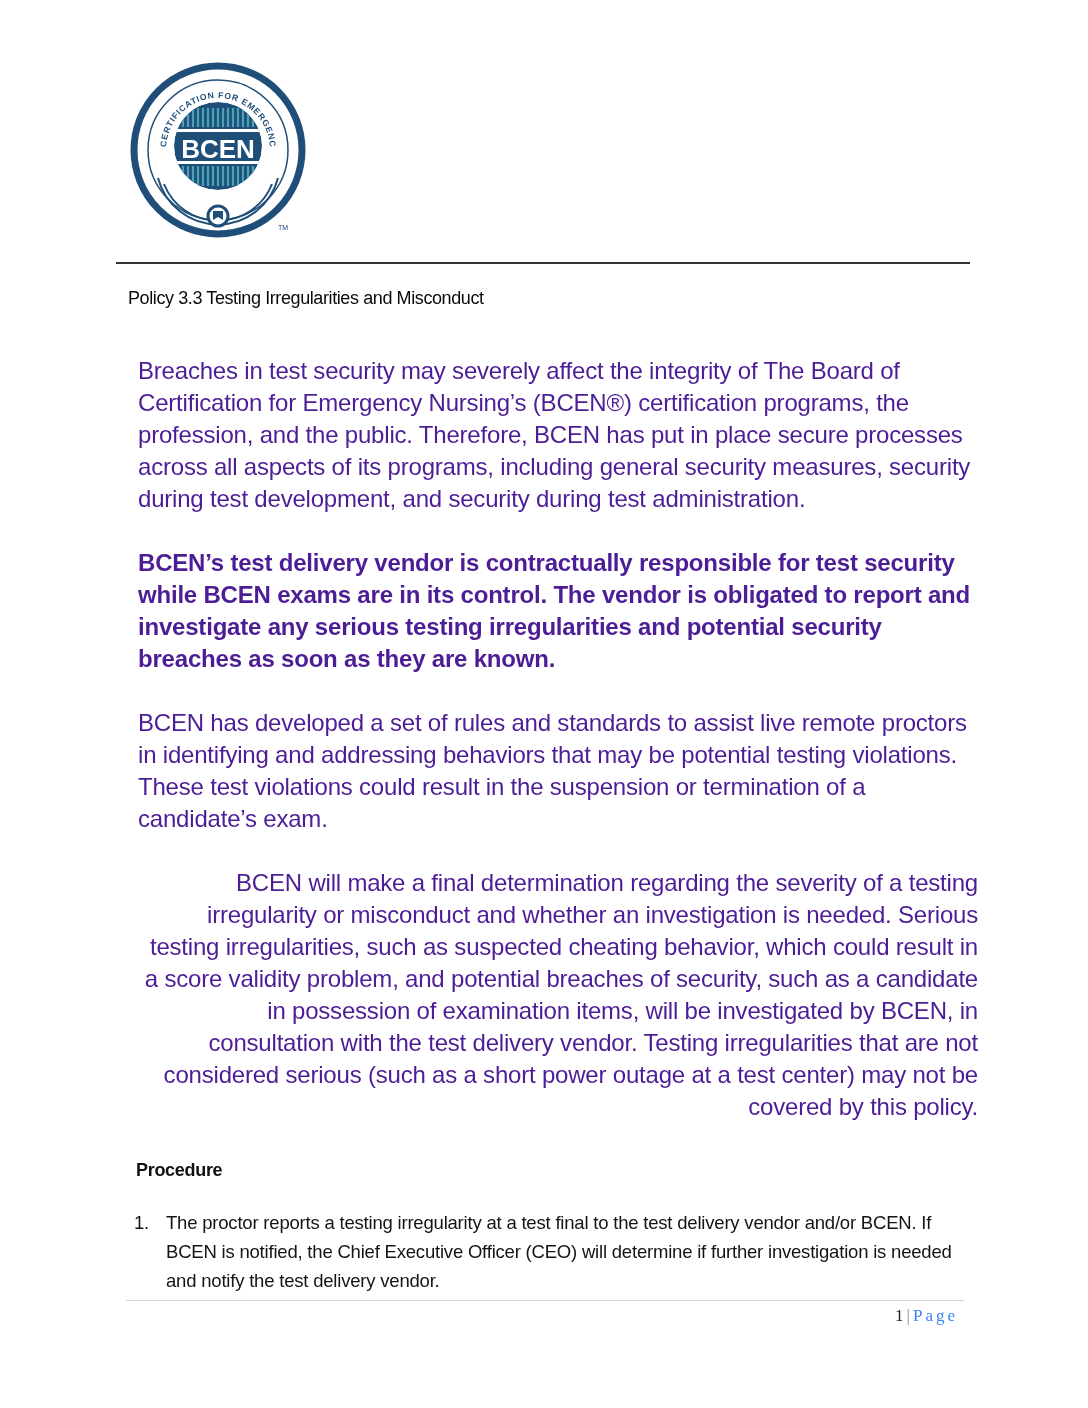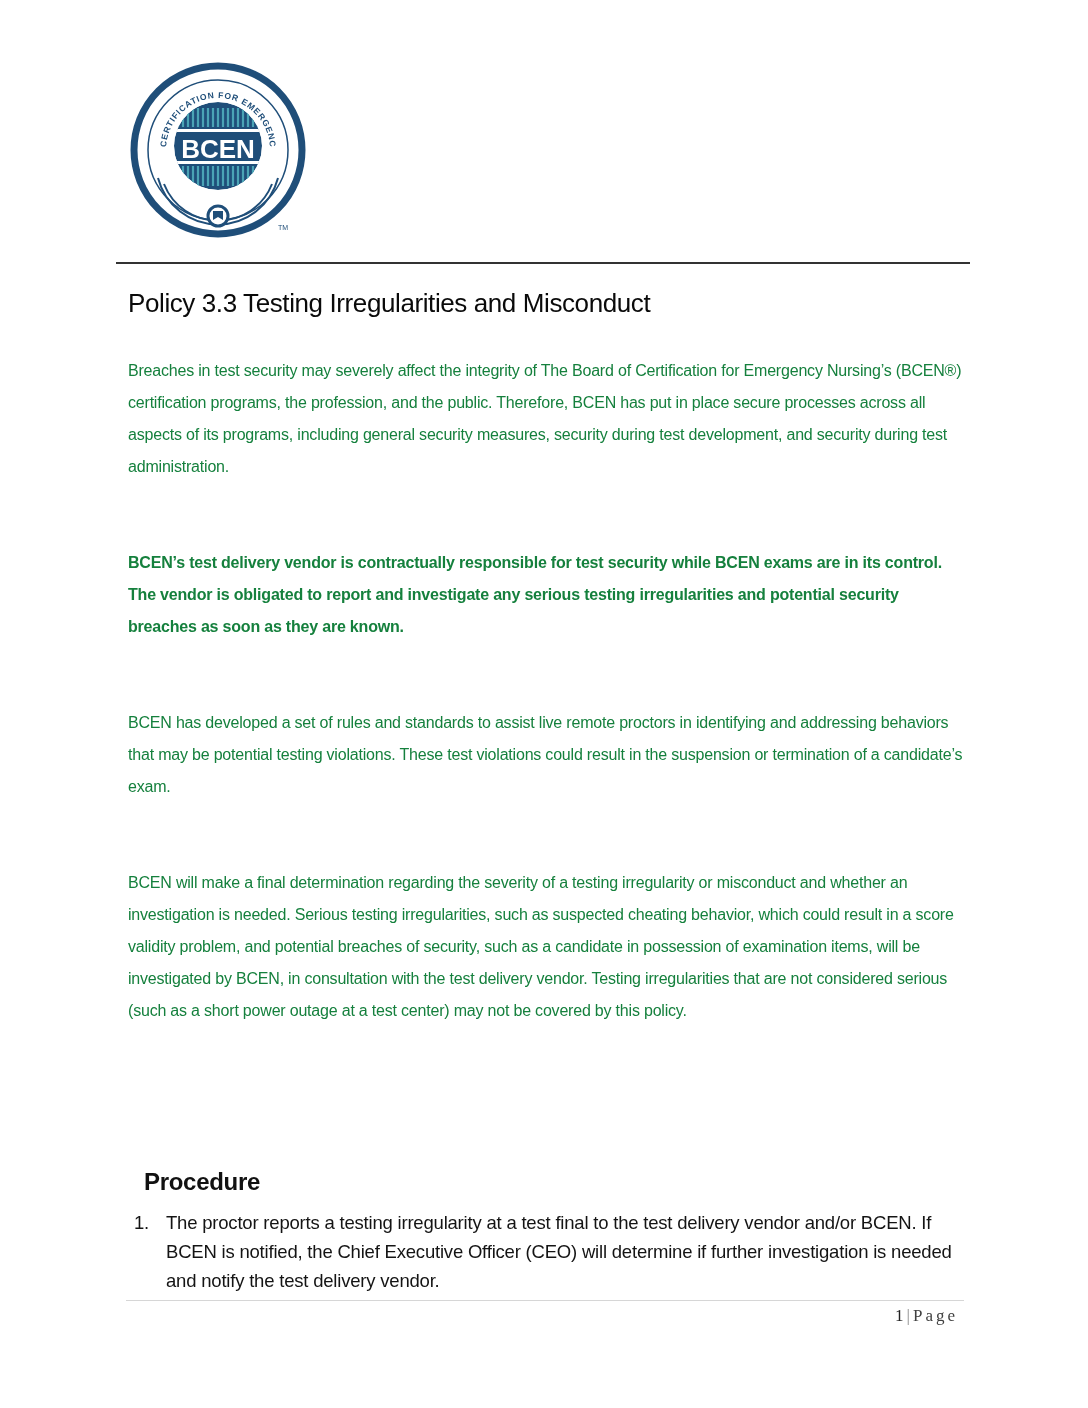--- a/index.html
+++ b/index.html
@@ -1,30 +1,30 @@
 <!DOCTYPE html>
 <html><head>
 <meta charset="utf-8">
 <style>
   html, body { margin: 0; padding: 0; background: #ffffff; }
   body { width: 1088px; height: 1408px; position: relative; overflow: hidden;
          font-family: "Liberation Sans", "DejaVu Sans", sans-serif; color: #111; }
   .logo { position: absolute; left: 128px; top: 60px; width: 180px; height: 180px; }
   .rule-top { position: absolute; left: 116px; top: 262px; width: 854px; height: 0; border-top: 2px solid #333; }
-  .title { position: absolute; left: 128px; top: 288px; font-size: 26px; font-weight: normal; letter-spacing: -0.4px; margin: 0; color: #0a0a0a; }
-  .para { position: absolute; left: 128px; width: 840px; font-size: 16px; line-height: 32px; margin: 0; color: #15803d; letter-spacing: -0.2px; }
-  .p1 { top: 355px; } .p2 { top: 547px; font-weight: bold; } .p3 { top: 707px; } .p4 { top: 867px; }
-  .proc-head { position: absolute; left: 128px; top: 1152px; font-size: 24px; font-weight: bold; margin: 16px; letter-spacing: -0.3px; }
+  .title { position: absolute; left: 128px; top: 288px; font-size: 18px; font-weight: normal; letter-spacing: -0.4px; margin: 0; color: #0a0a0a; }
+  .para { position: absolute; left: 138px; width: 840px; font-size: 24px; line-height: 32px; margin: 0; color: #4c1d95; letter-spacing: -0.2px; }
+  .p1 { top: 355px; } .p2 { top: 547px; font-weight: bold; } .p3 { top: 707px; } .p4 { top: 867px; text-align: right; }
+  .proc-head { position: absolute; left: 128px; top: 1152px; font-size: 18px; font-weight: bold; margin: 8px; letter-spacing: -0.3px; }
   .list { position: absolute; left: 128px; top: 1208px; width: 840px; margin: 0; padding: 0; list-style: none; }
   .list-item { display: flex; font-size: 18.5px; line-height: 29px; color: #141414; letter-spacing: -0.2px; }
   .list-num { width: 38px; flex: none; padding-left: 6px; box-sizing: border-box; }
   .rule-bottom { position: absolute; left: 126px; top: 1300px; width: 838px; border-top: 1px solid #d6d6d6; }
   .footer { position: absolute; right: 130px; top: 1306px; font-family: "Liberation Serif", serif; font-size: 17px; color: #222; }
   .footer .sep { color: #888; margin: 0 3px; }
-  .footer .page-word { color: #404040; letter-spacing: 3px; }
+  .footer .page-word { color: #3b82f6; letter-spacing: 3px; }
 </style>
 </head>
 <body>
 
 <svg class="logo" viewBox="0 0 180 180">
   <defs>
     <path id="arcPath" d="M 38 90 A 52 52 0 0 1 142 90" fill="none"></path>
     <clipPath id="innerClip">
         <circle cx="90" cy="86" r="44"></circle>
       </clipPath>

